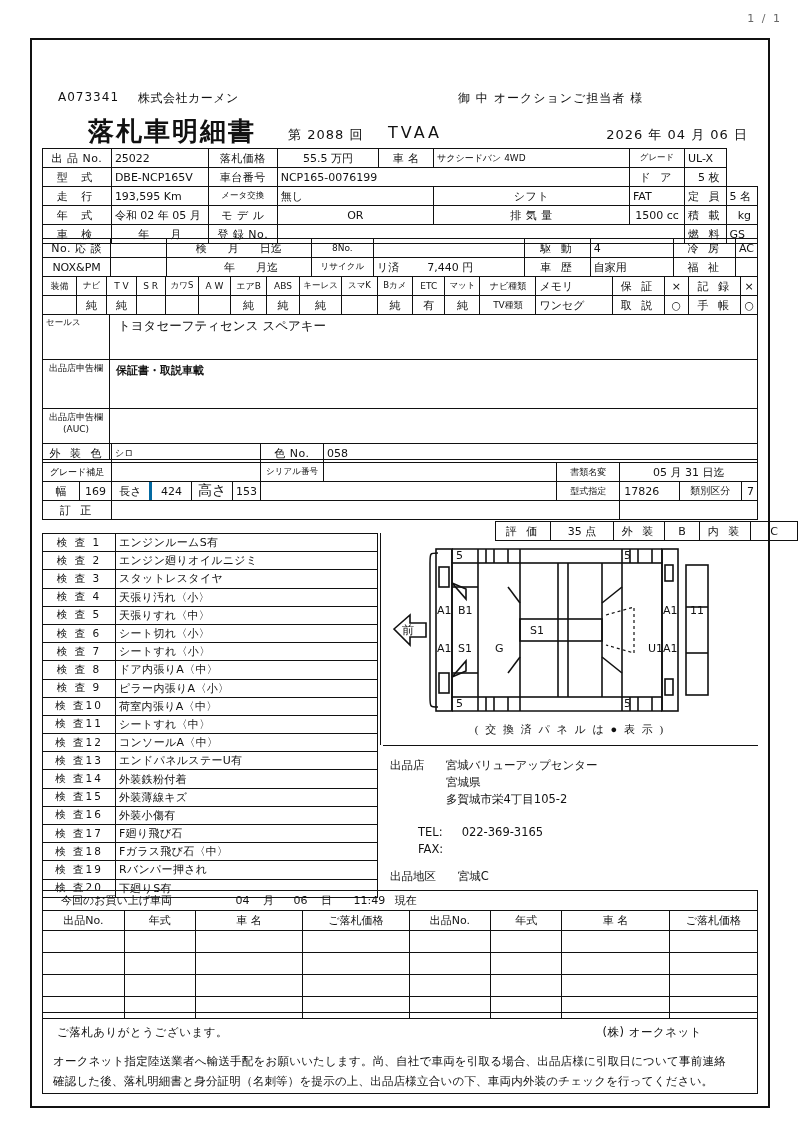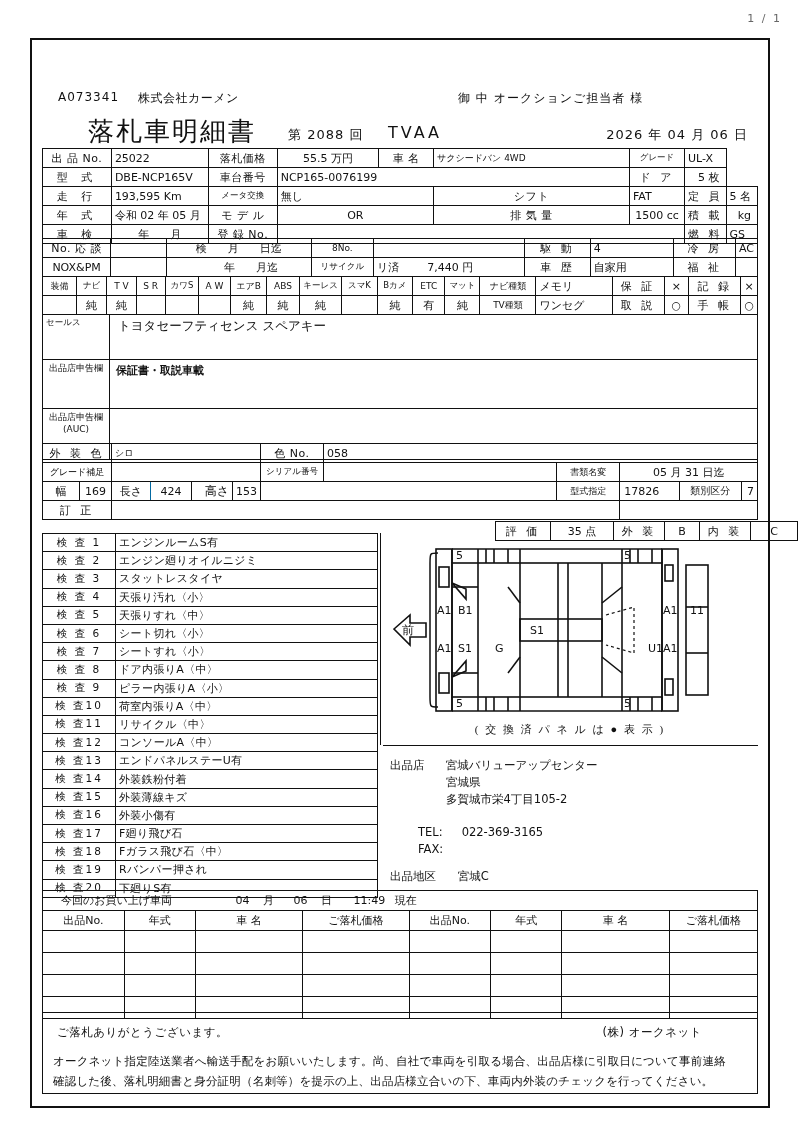--- a/index.html
+++ b/index.html
@@ -30,21 +30,21 @@
   
   .hdr{position:absolute;left:58px;top:90px;width:690px;}
   .hdr-row1{position:relative;height:20px;font-size:12px;}
   .hdr-code{position:absolute;left:0;top:0;letter-spacing:1px;}
   .hdr-company{position:absolute;left:80px;top:0;letter-spacing:0.5px;}
   .hdr-to{position:absolute;left:400px;top:0;letter-spacing:1px;}
 
   .hdr-row2{position:relative;height:34px;margin-top:8px;}
   .doc-title{
     position:absolute;left:30px;top:-4px;
-    font-size:26px;font-weight:normal;letter-spacing:2px;
+    font-size:26px;font-weight:bold;letter-spacing:2px;
     font-family:"DejaVu Sans","Liberation Sans",sans-serif;
   }
   .doc-kai{position:absolute;left:230px;top:8px;font-size:13px;letter-spacing:1px;}
   .doc-auc{position:absolute;left:330px;top:5px;font-size:16px;letter-spacing:3px;}
   .doc-date{position:absolute;right:0;top:8px;font-size:13px;letter-spacing:1px;}
 
   
   table{border-collapse:collapse;}
   .sheet{
     position:absolute;left:42px;top:148px;
@@ -346,23 +346,23 @@
             <td style="border:none;border-right:1px solid #111;text-align:center;width:30px;font-size:11px;">幅</td>
             <td style="border:none;text-align:center;font-size:11px;">169</td>
           </tr>
         </tbody>
             </table>
       </td>
       <td class="val" style="padding:0">
         <table style="width:100%;border:none;">
           <tbody>
                 <tr>
-            <td style="border:none;border-right:1px solid #0369a1;text-align:center;width:34px;font-size:11px;">長さ</td>
+            <td style="border:none;border-right:3px solid #0369a1;text-align:center;width:34px;font-size:11px;">長さ</td>
             <td style="border:none;border-right:1px solid #111;text-align:center;width:38px;font-size:11px;">424</td>
-            <td style="border:none;border-right:1px solid #111;text-align:right;width:36px;font-size:12px;">高さ</td>
+            <td style="border:none;border-right:1px solid #111;text-align:center;width:36px;font-size:14px;">高さ</td>
             <td style="border:none;text-align:left;font-size:11px;">153</td>
           </tr>
         </tbody>
             </table>
       </td>
       <td class="val" colspan="3"></td>
       <td class="tiny9 c">型式指定</td>
       <td class="val" style="padding:0">
         <table style="width:100%;border:none;">
           <tbody>
@@ -435,21 +435,21 @@
     <tr>
           <td class="no">検 査  9</td>
           <td class="txt">ピラー内張りA〈小〉</td>
         </tr>
     <tr>
           <td class="no">検 査10</td>
           <td class="txt">荷室内張りA〈中〉</td>
         </tr>
     <tr>
           <td class="no">検 査11</td>
-          <td class="txt">リサイクル〈中〉</td>
+          <td class="txt">シートすれ〈中〉</td>
         </tr>
     <tr>
           <td class="no">検 査12</td>
           <td class="txt">コンソールA〈中〉</td>
         </tr>
     <tr>
           <td class="no">検 査13</td>
           <td class="txt">エンドパネルステーU有</td>
         </tr>
     <tr>

